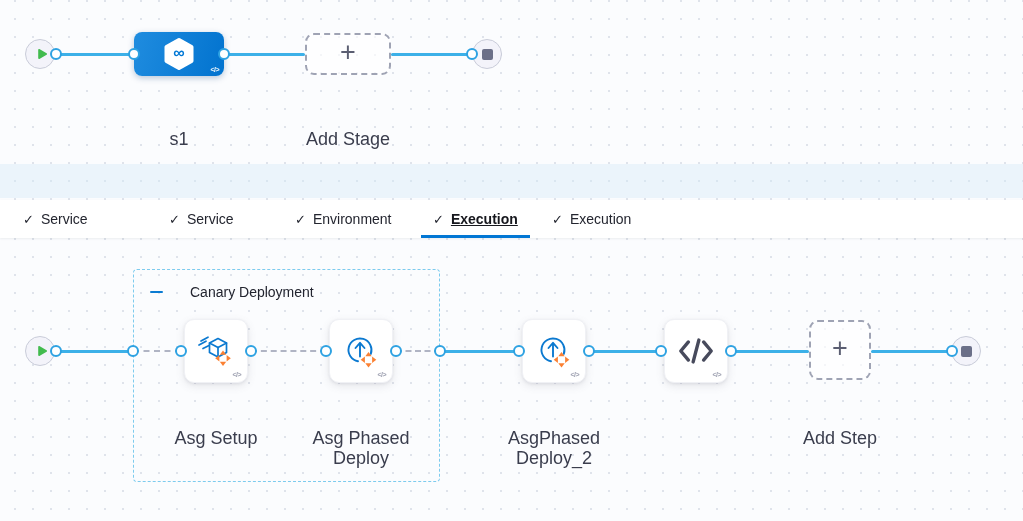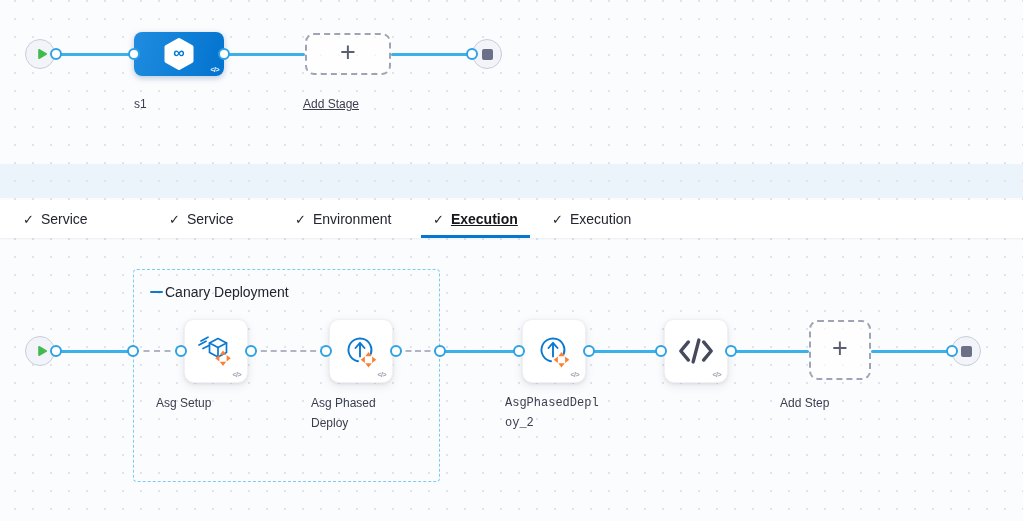--- a/index.html
+++ b/index.html
@@ -41,28 +41,28 @@
     display:flex; align-items:center; justify-content:center; }
   .plus-glyph { font-size:27px; font-weight:300; color:#5b5e72; line-height:1; margin-top:-3px; }
 
   .step-node { position:absolute; width:64px; height:64px; top:81px; background:#fff;
     border-radius:10px; z-index:3; border:1px solid #f0f1f5;
     box-shadow:0 1px 3px rgba(40,41,61,.08), 0 3px 8px rgba(96,97,112,.14);
     display:flex; align-items:center; justify-content:center; }
   .code-badge-gray { position:absolute; right:6px; bottom:4px; font-size:7px;
     letter-spacing:-0.5px; color:#9da0b0; font-weight:700; }
 
-  .node-label { position:absolute; font-size:12px; color:#3a3d4d;
-    line-height:20px; z-index:3; }
-  .break-all { word-break:break-all;font-family:Liberation Mono, monospace; }
+  .node-label { position:absolute; text-align:center; font-size:18px; color:#3a3d4d;
+    line-height:20px; z-index:3;margin-top:35px; }
+  .break-all { word-break:break-all; }
 
   .group-box { position:absolute; left:133px; top:31px; width:307px; height:213px;
     border:1.5px dashed #7dcbee; border-radius:4px; z-index:1; }
   .group-header { position:absolute; left:16px; top:14px; display:flex;
-    align-items:center; gap:2px; }
+    align-items:center; gap:27px; }
   .minus-bar { width:13px; height:2.5px; background:#0b7bd2; border-radius:2px; }
   .group-title { font-size:14px; color:#22242f; font-weight:500; }
 
   
   .tab-bar { position:relative; width:1023px; height:38px; background:#fff;
     box-shadow:0 1px 2px rgba(30,40,60,.07); z-index:10; }
   .tab { position:absolute; top:0; height:38px; display:flex; align-items:center;
     gap:7px; padding:0 12px; cursor:pointer; }
   .tab-check { font-size:13px; color:#23252f; }
   .tab-label { font-size:14px; color:#23252f; }
@@ -106,21 +106,21 @@
   <div class="add-box" style="left:305px; top:33px; width:86px; height:42px;">
     <span class="plus-glyph">+</span>
   </div>
 
   <div class="port" style="left:466px; top:48px;"></div>
   <div class="terminal" style="left:472px; top:39px;">
     <span class="stop-square"></span>
   </div>
 
   <div class="node-label" style="left:134px; top:94px; width:90px;">s1</div>
-  <div class="node-label" style="left:303px; top:94px; width:90px;text-decoration:underline;">Add Stage</div>
+  <div class="node-label" style="left:303px; top:94px; width:90px;">Add Stage</div>
 </div>
 
 <div class="tab-bar">
   <div class="tab" style="left:11px;">
     <span class="tab-check">✓</span>
     <span class="tab-label">Service</span>
   </div>
   <div class="tab" style="left:157px;">
     <span class="tab-check">✓</span>
     <span class="tab-label">Service</span>

